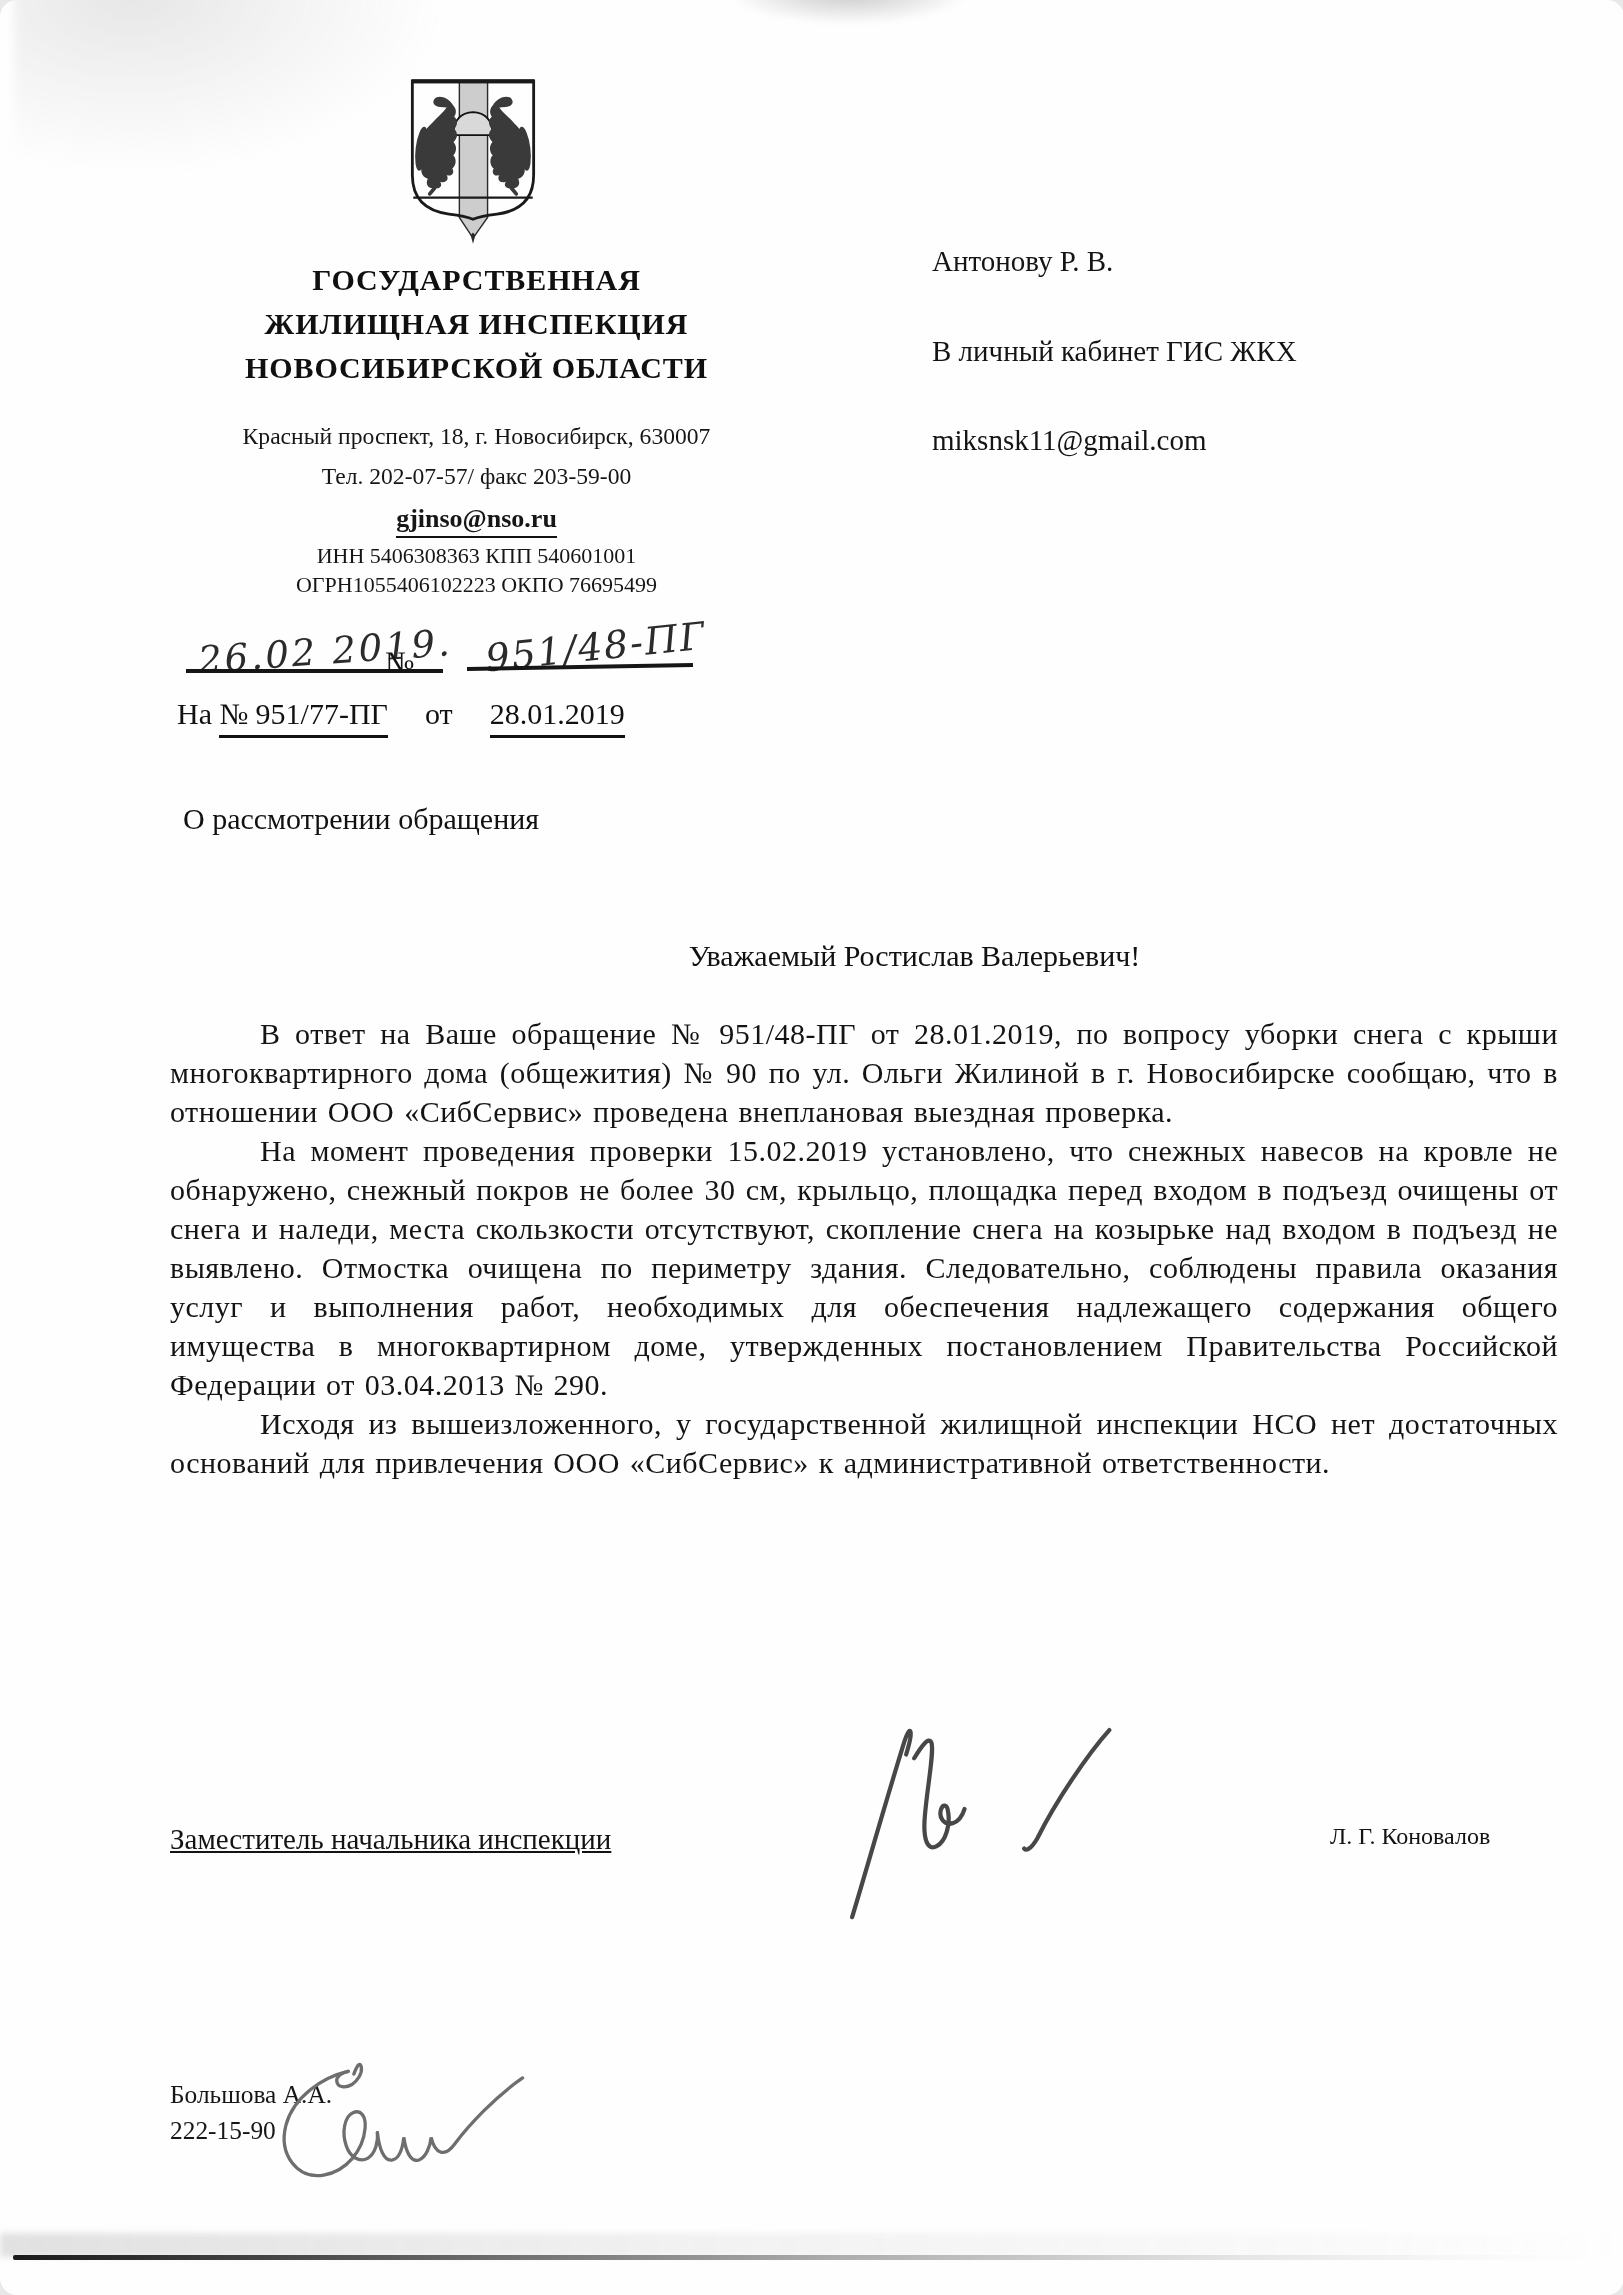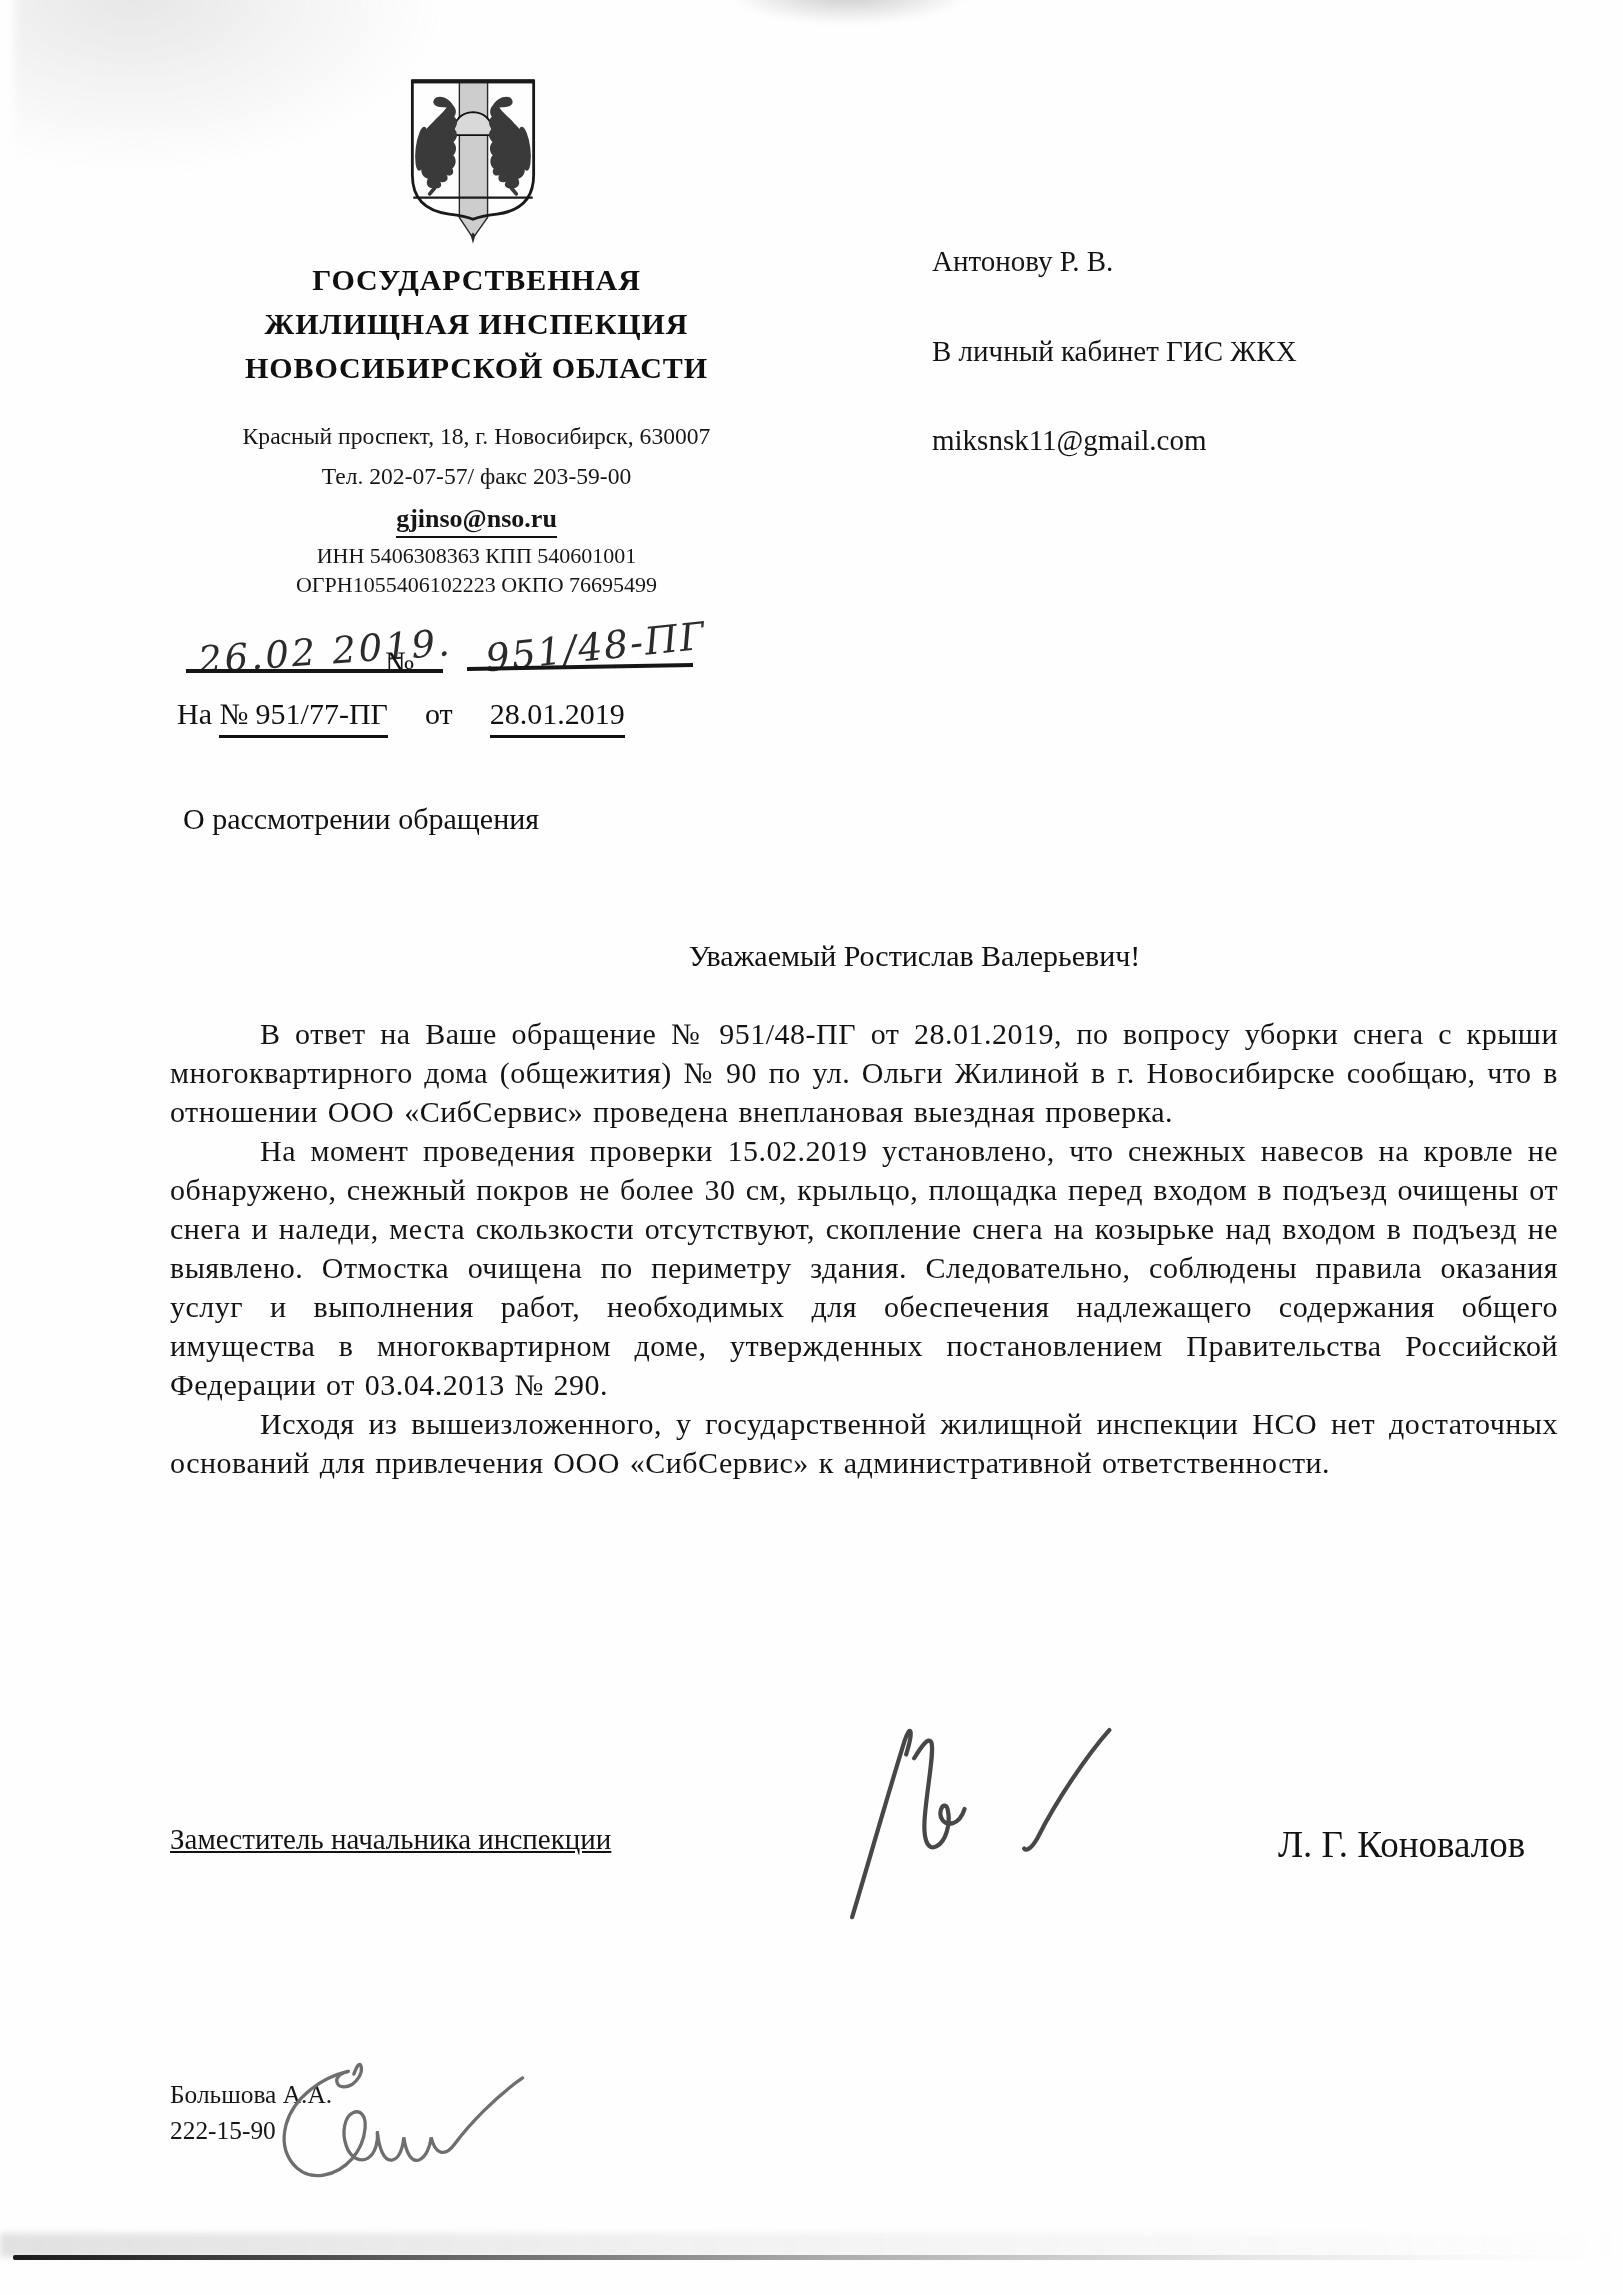--- a/index.html
+++ b/index.html
@@ -3,20 +3,21 @@
 <meta charset="utf-8">
 <style>
   html,body{margin:0;padding:0;background:#e8e8e8;}
   .page{
     position:relative;
     width:1624px;height:2295px;
     background:#fefefe;
     overflow:hidden;
     font-family:"Liberation Serif","DejaVu Serif",serif;
     color:#151515;
+    border-radius:17px;
   }
   
   .smudge-topleft{
     position:absolute;left:14px;top:-28px;width:424px;height:198px;
     background:radial-gradient(ellipse at 28% 12%,rgba(110,110,110,.16),rgba(140,140,140,.07) 45%,transparent 72%);
     filter:blur(4.7px);
   }
   .smudge-topcenter{
     position:absolute;left:726px;top:-8.5px;width:245px;height:33px;
     background:radial-gradient(ellipse at 50% 0%,rgba(60,60,60,.28),transparent 70%);
@@ -68,21 +69,21 @@
   .salutation{position:absolute;left:271px;top:939px;width:1287px;text-align:center;font-size:30px;color:#111;}
   
   .body-text{
     position:absolute;left:170px;top:1014px;width:1388px;
     font-size:30px;line-height:39px;text-align:justify;color:#141414;
     letter-spacing:0.5px;word-spacing:1.9px;
   }
   .body-text p{margin:0;text-indent:90px;}
   
   .sig-label{position:absolute;left:170px;top:1823px;font-size:29px;white-space:nowrap;color:#131313;text-decoration:underline;}
-  .sig-name{position:absolute;left:1278px;top:1823px;font-size:37px;white-space:nowrap;color:#131313;}
+  .sig-name{position:absolute;left:1330px;top:1823px;font-size:24px;white-space:nowrap;color:#131313;}
   .sig-svg{position:absolute;left:834px;top:1715px;width:292px;height:221px;}
   
   .executor{position:absolute;left:170px;top:2076px;font-size:25.4px;line-height:36px;color:#161616;}
   .flourish-svg{position:absolute;left:266px;top:2044px;width:269px;height:165px;}
 </style>
 </head>
 <body>
 
 <div class="page">
 

